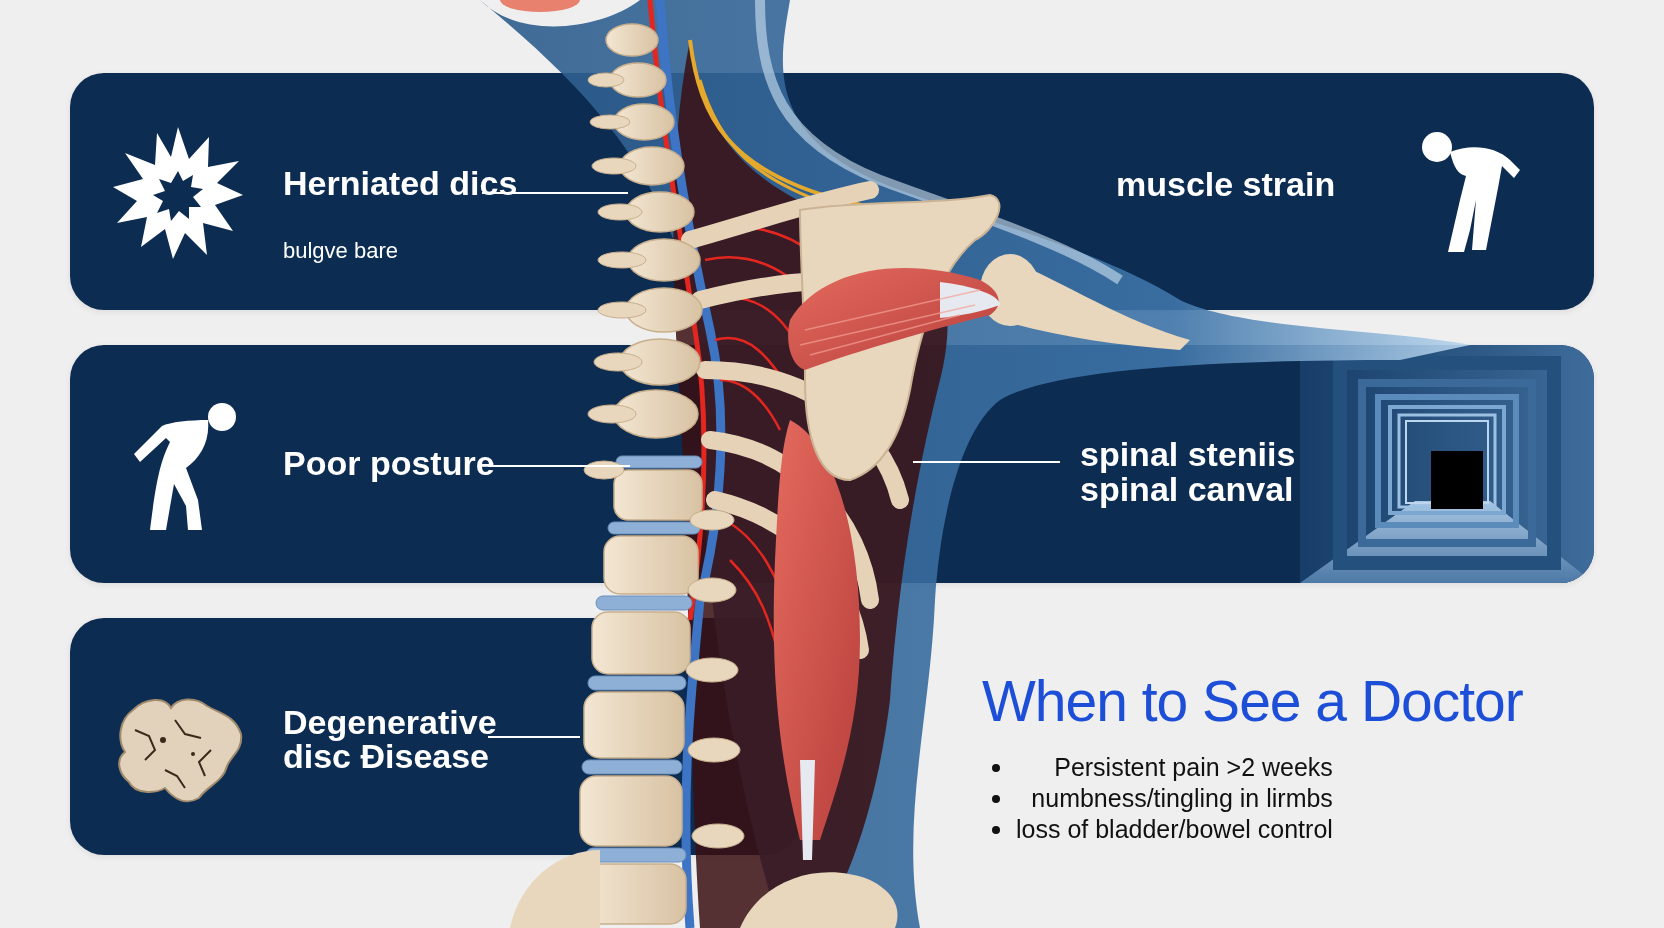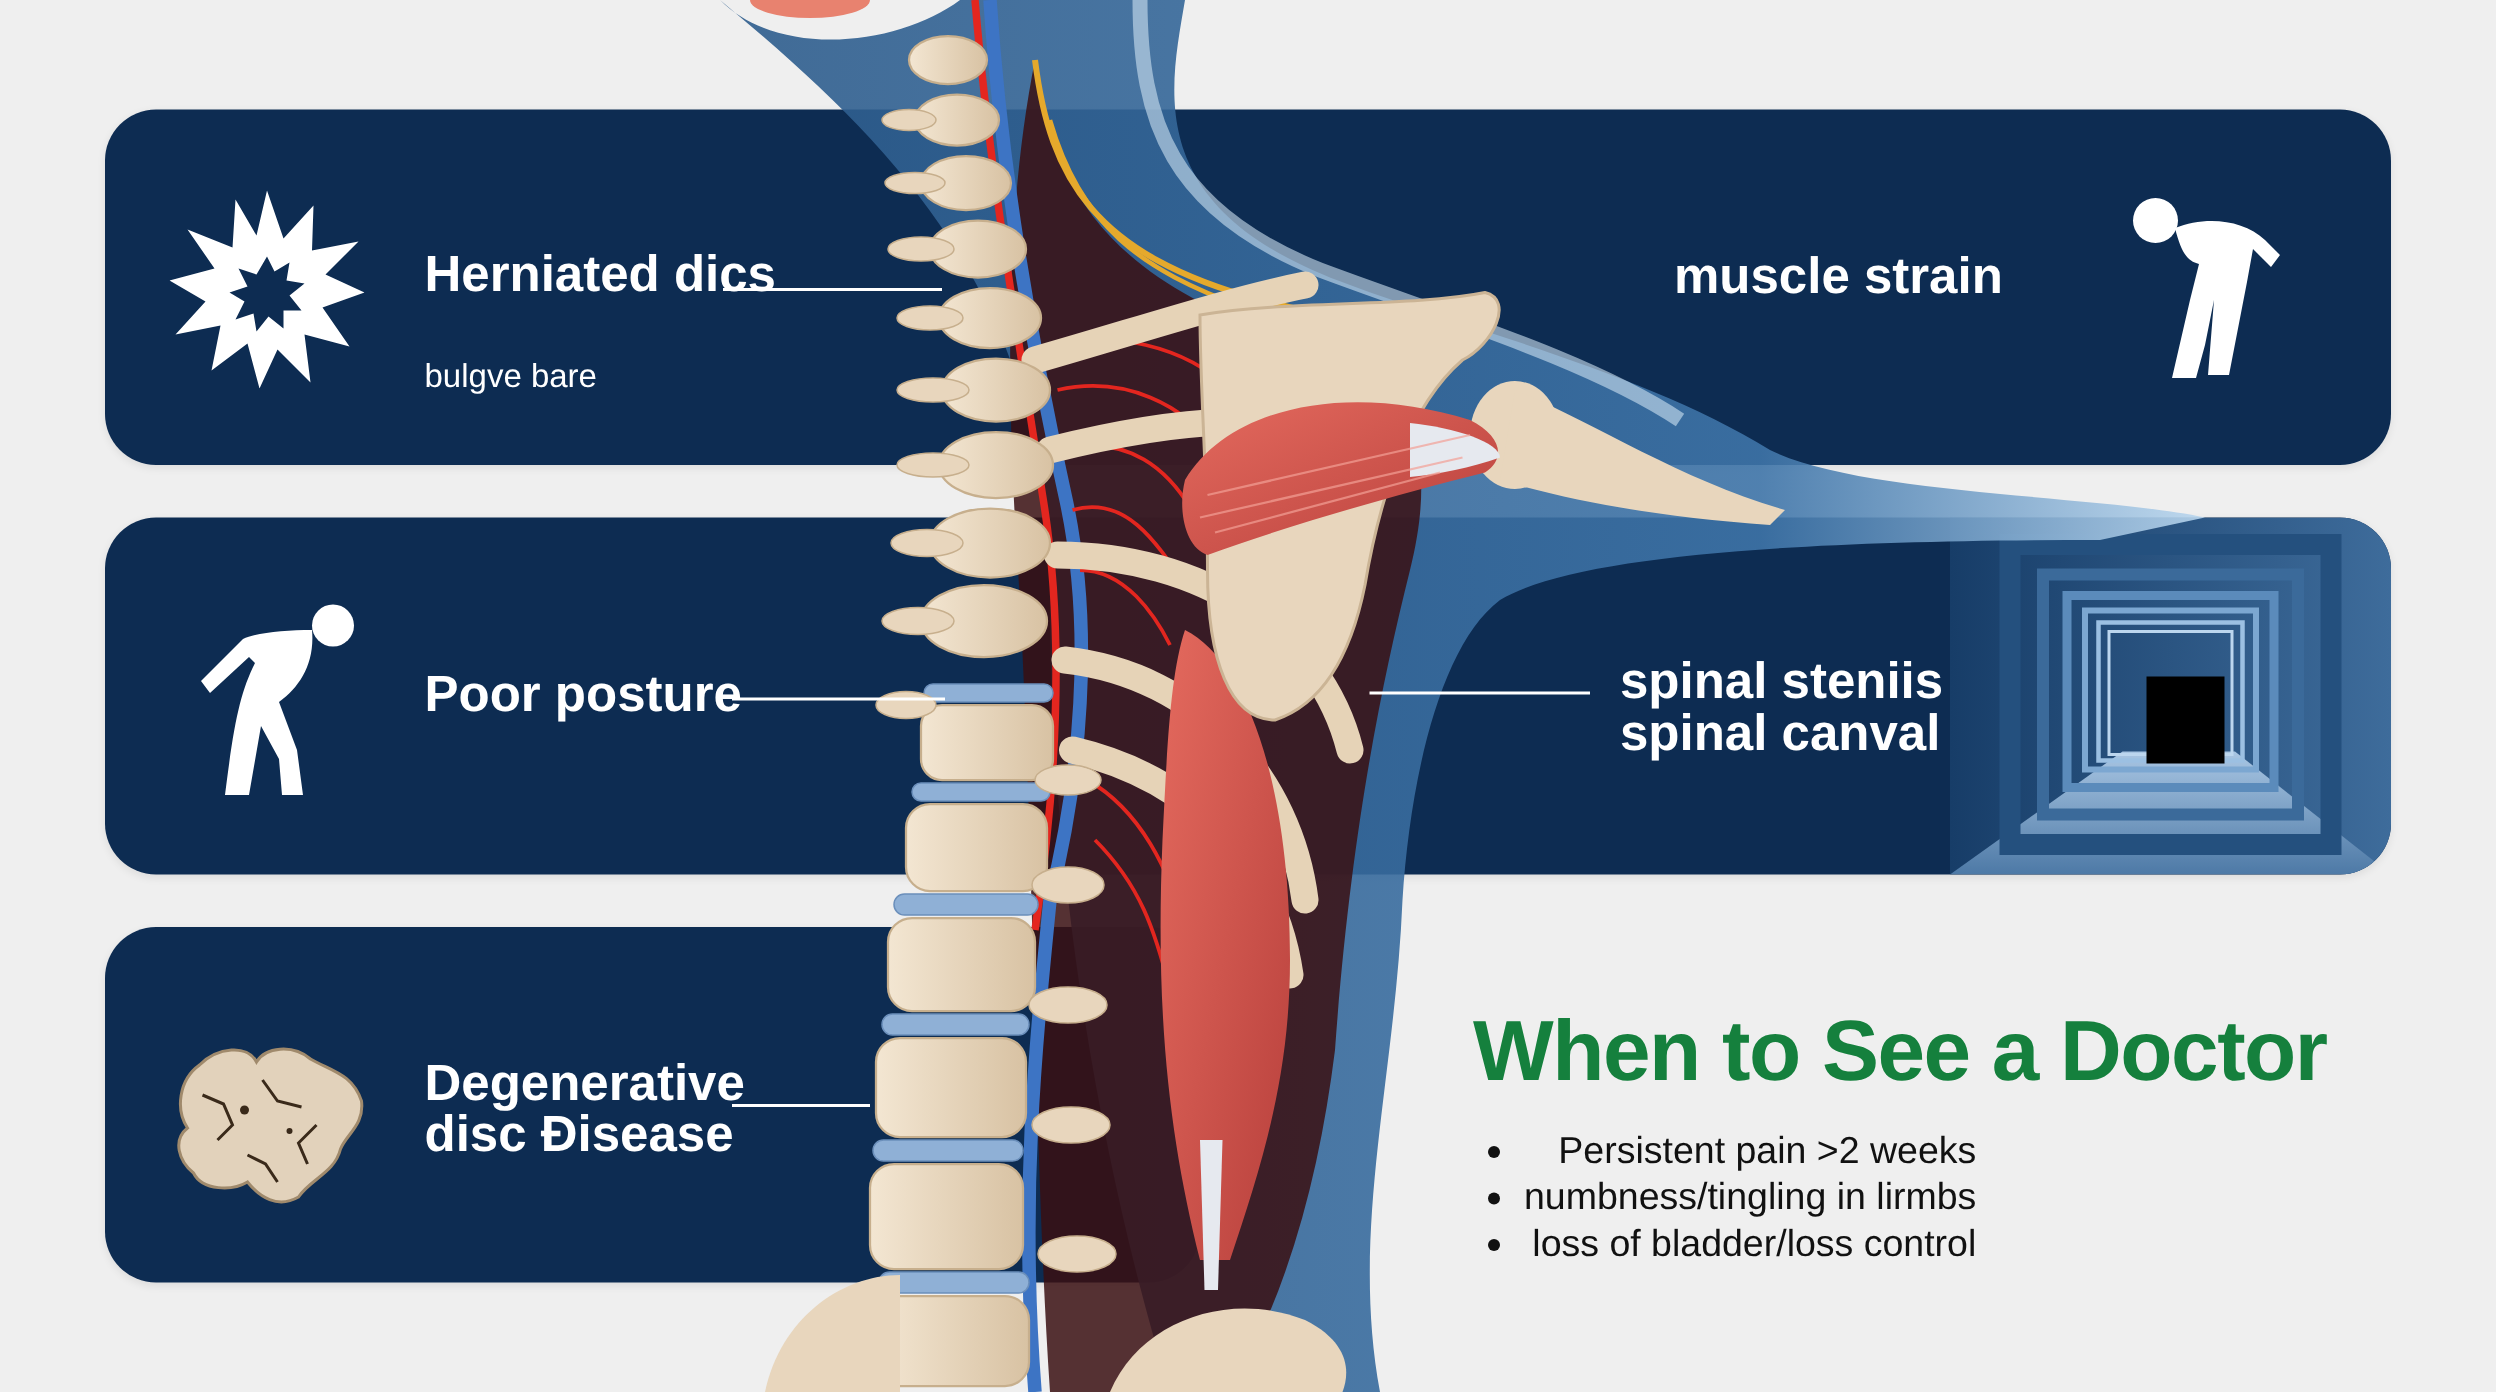--- a/index.html
+++ b/index.html
@@ -21,21 +21,21 @@
     .label { position: absolute; color: #ffffff; font-weight: bold; font-size: 34px; line-height: 33px; white-space: nowrap; }
     .sub { position: absolute; color: #ffffff; font-size: 22px; line-height: 26px; white-space: nowrap; }
     .leader { position: absolute; height: 2px; background: #ffffff; }
 
     .icon { position: absolute; }
 
     #anatomy { position: absolute; left: 0; top: 0; width: 1664px; height: 928px; pointer-events: none; }
 
     #doctor-title {
       position: absolute; left: 982px; top: 668px;
-      color: #15803d; font-weight: bold; font-size: 57px; letter-spacing: -1px; white-space: nowrap;
+      color: #1d4ed8; font-weight: normal; font-size: 57px; letter-spacing: -1px; white-space: nowrap;
     }
     #doctor-list { position: absolute; left: 988px; top: 752px; margin: 0; padding: 0; list-style: none; text-align: right; }
     #doctor-list li {
       position: relative; padding-left: 28px; color: #111; font-size: 25px; line-height: 31px; white-space: nowrap;
     }
     #doctor-list li::before {
       content: ""; position: absolute; left: 4px; top: 12px; width: 8px; height: 8px; border-radius: 50%; background: #111;
     }
   </style>
 </head>
@@ -228,14 +228,14 @@
   </svg>
 </div>
 <div class="label" style="left:283px; top:706px;">Degenerative</div>
 <div class="label" style="left:283px; top:740px;">disc Đisease</div>
 <div class="leader" style="left:488px; top:736px; width:92px;"></div>
 
 <div id="doctor-title">When to See a Doctor</div>
 <ul id="doctor-list">
   <li>Persistent pain &gt;2 weeks</li>
   <li>numbness/tingling in lirmbs</li>
-  <li>loss of bladder/loss control</li>
+  <li>loss of bladder/bowel control</li>
 </ul>
 
 </body></html>

